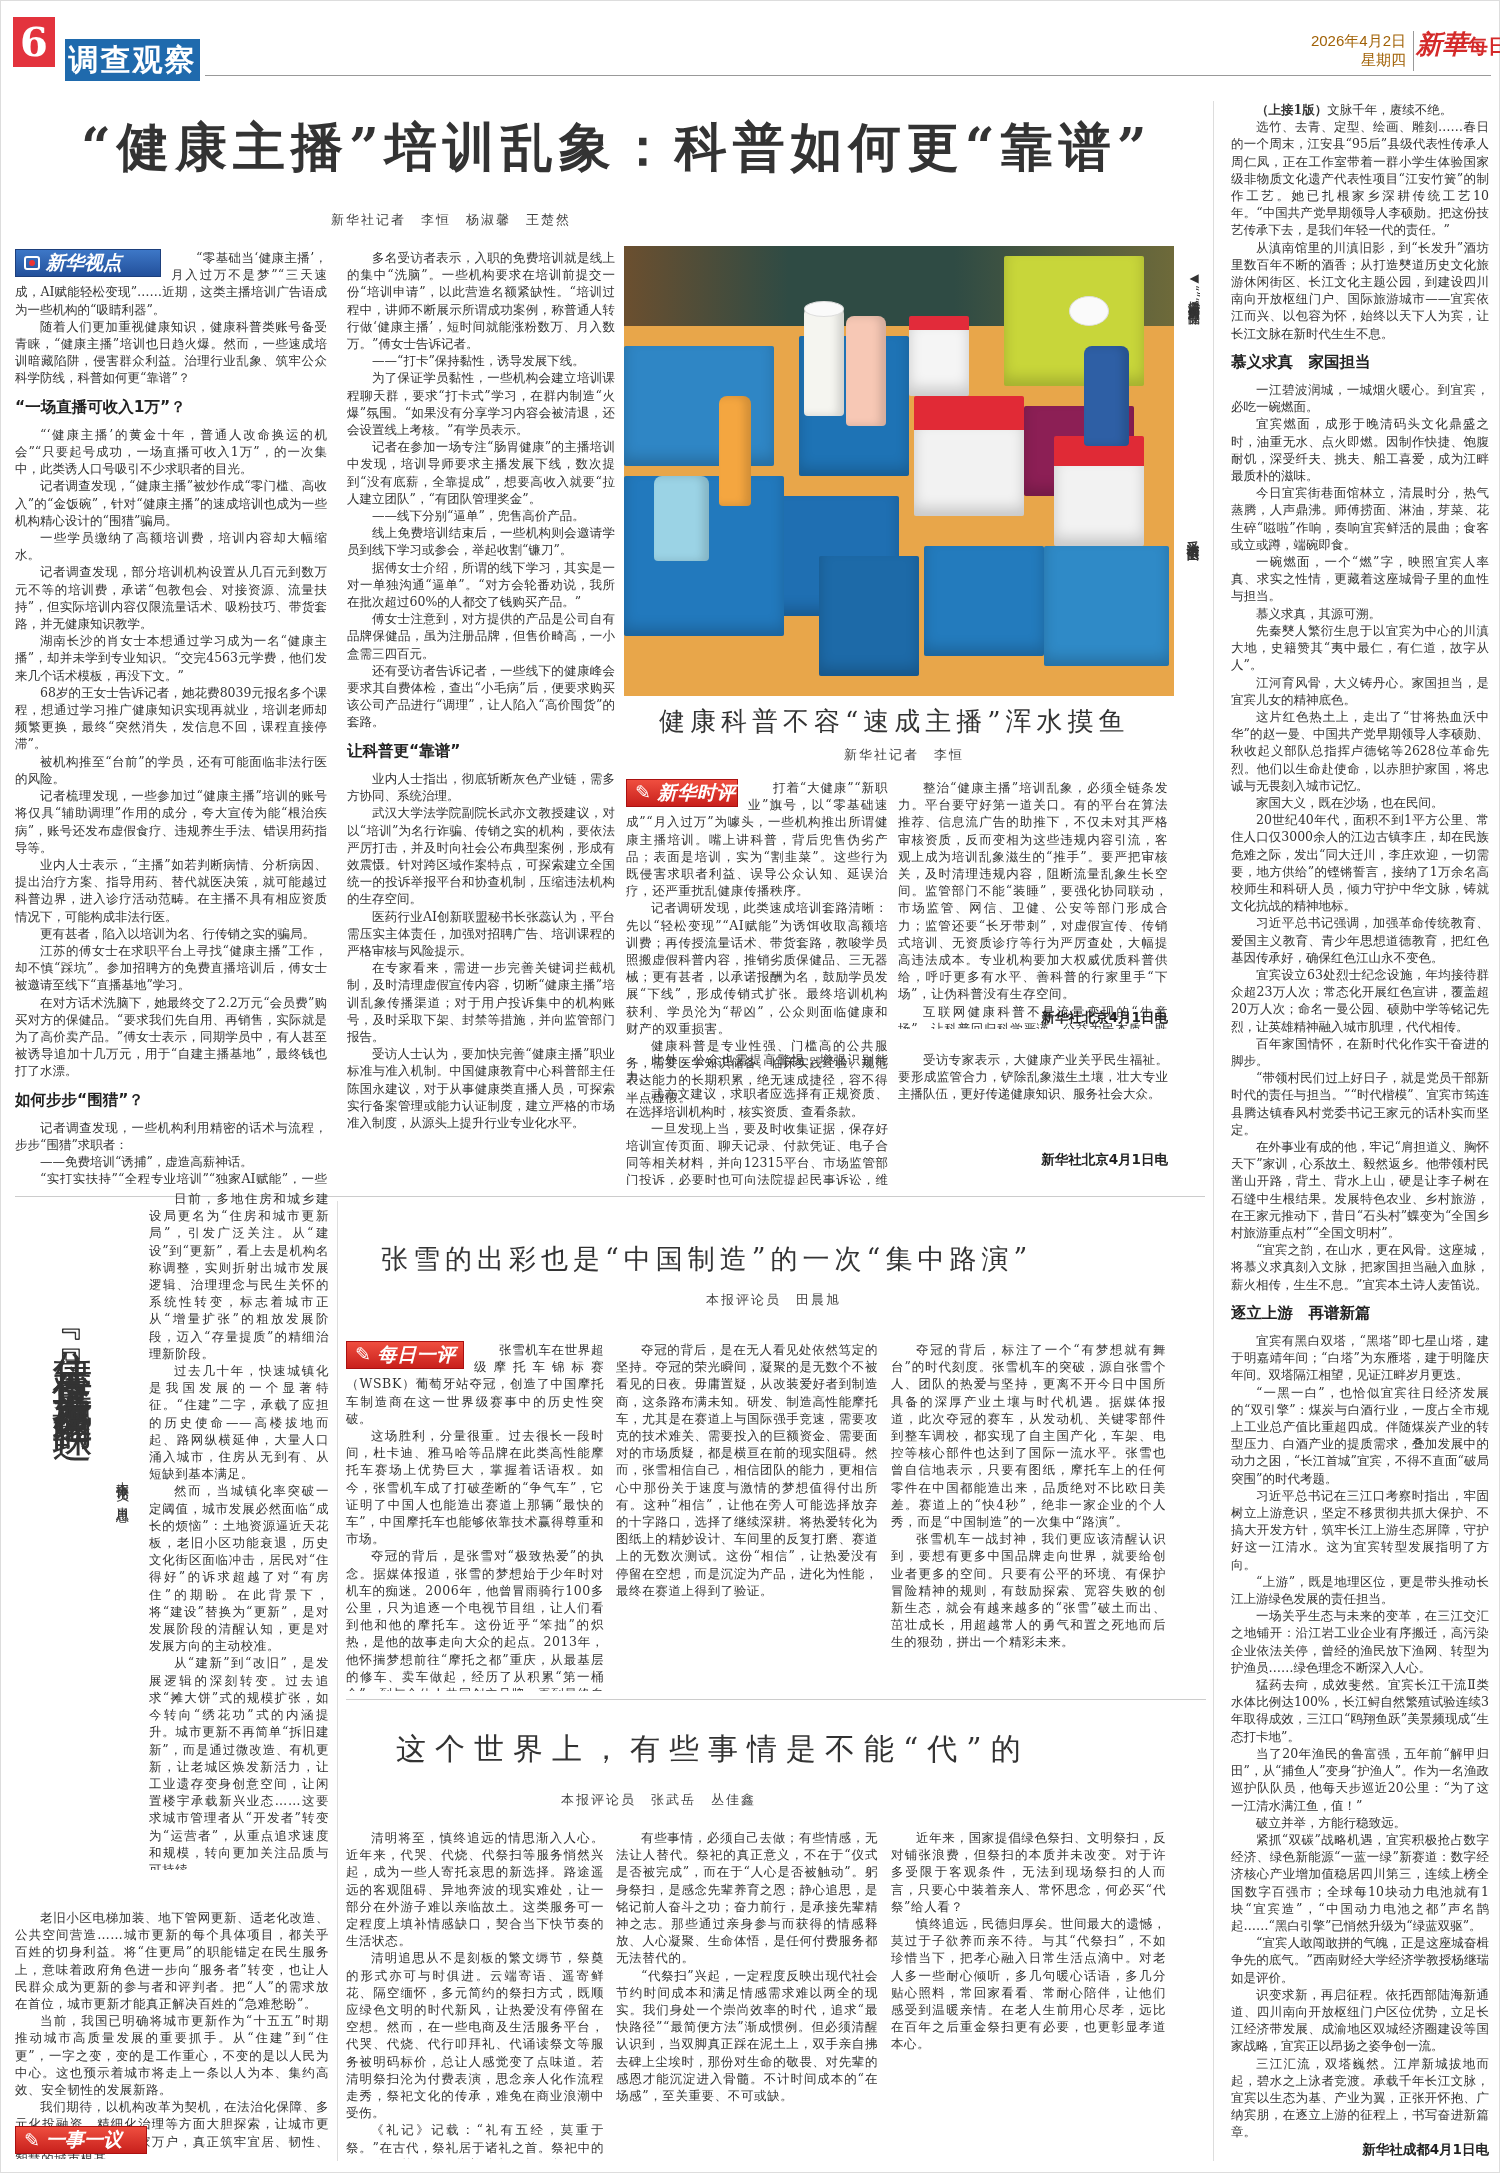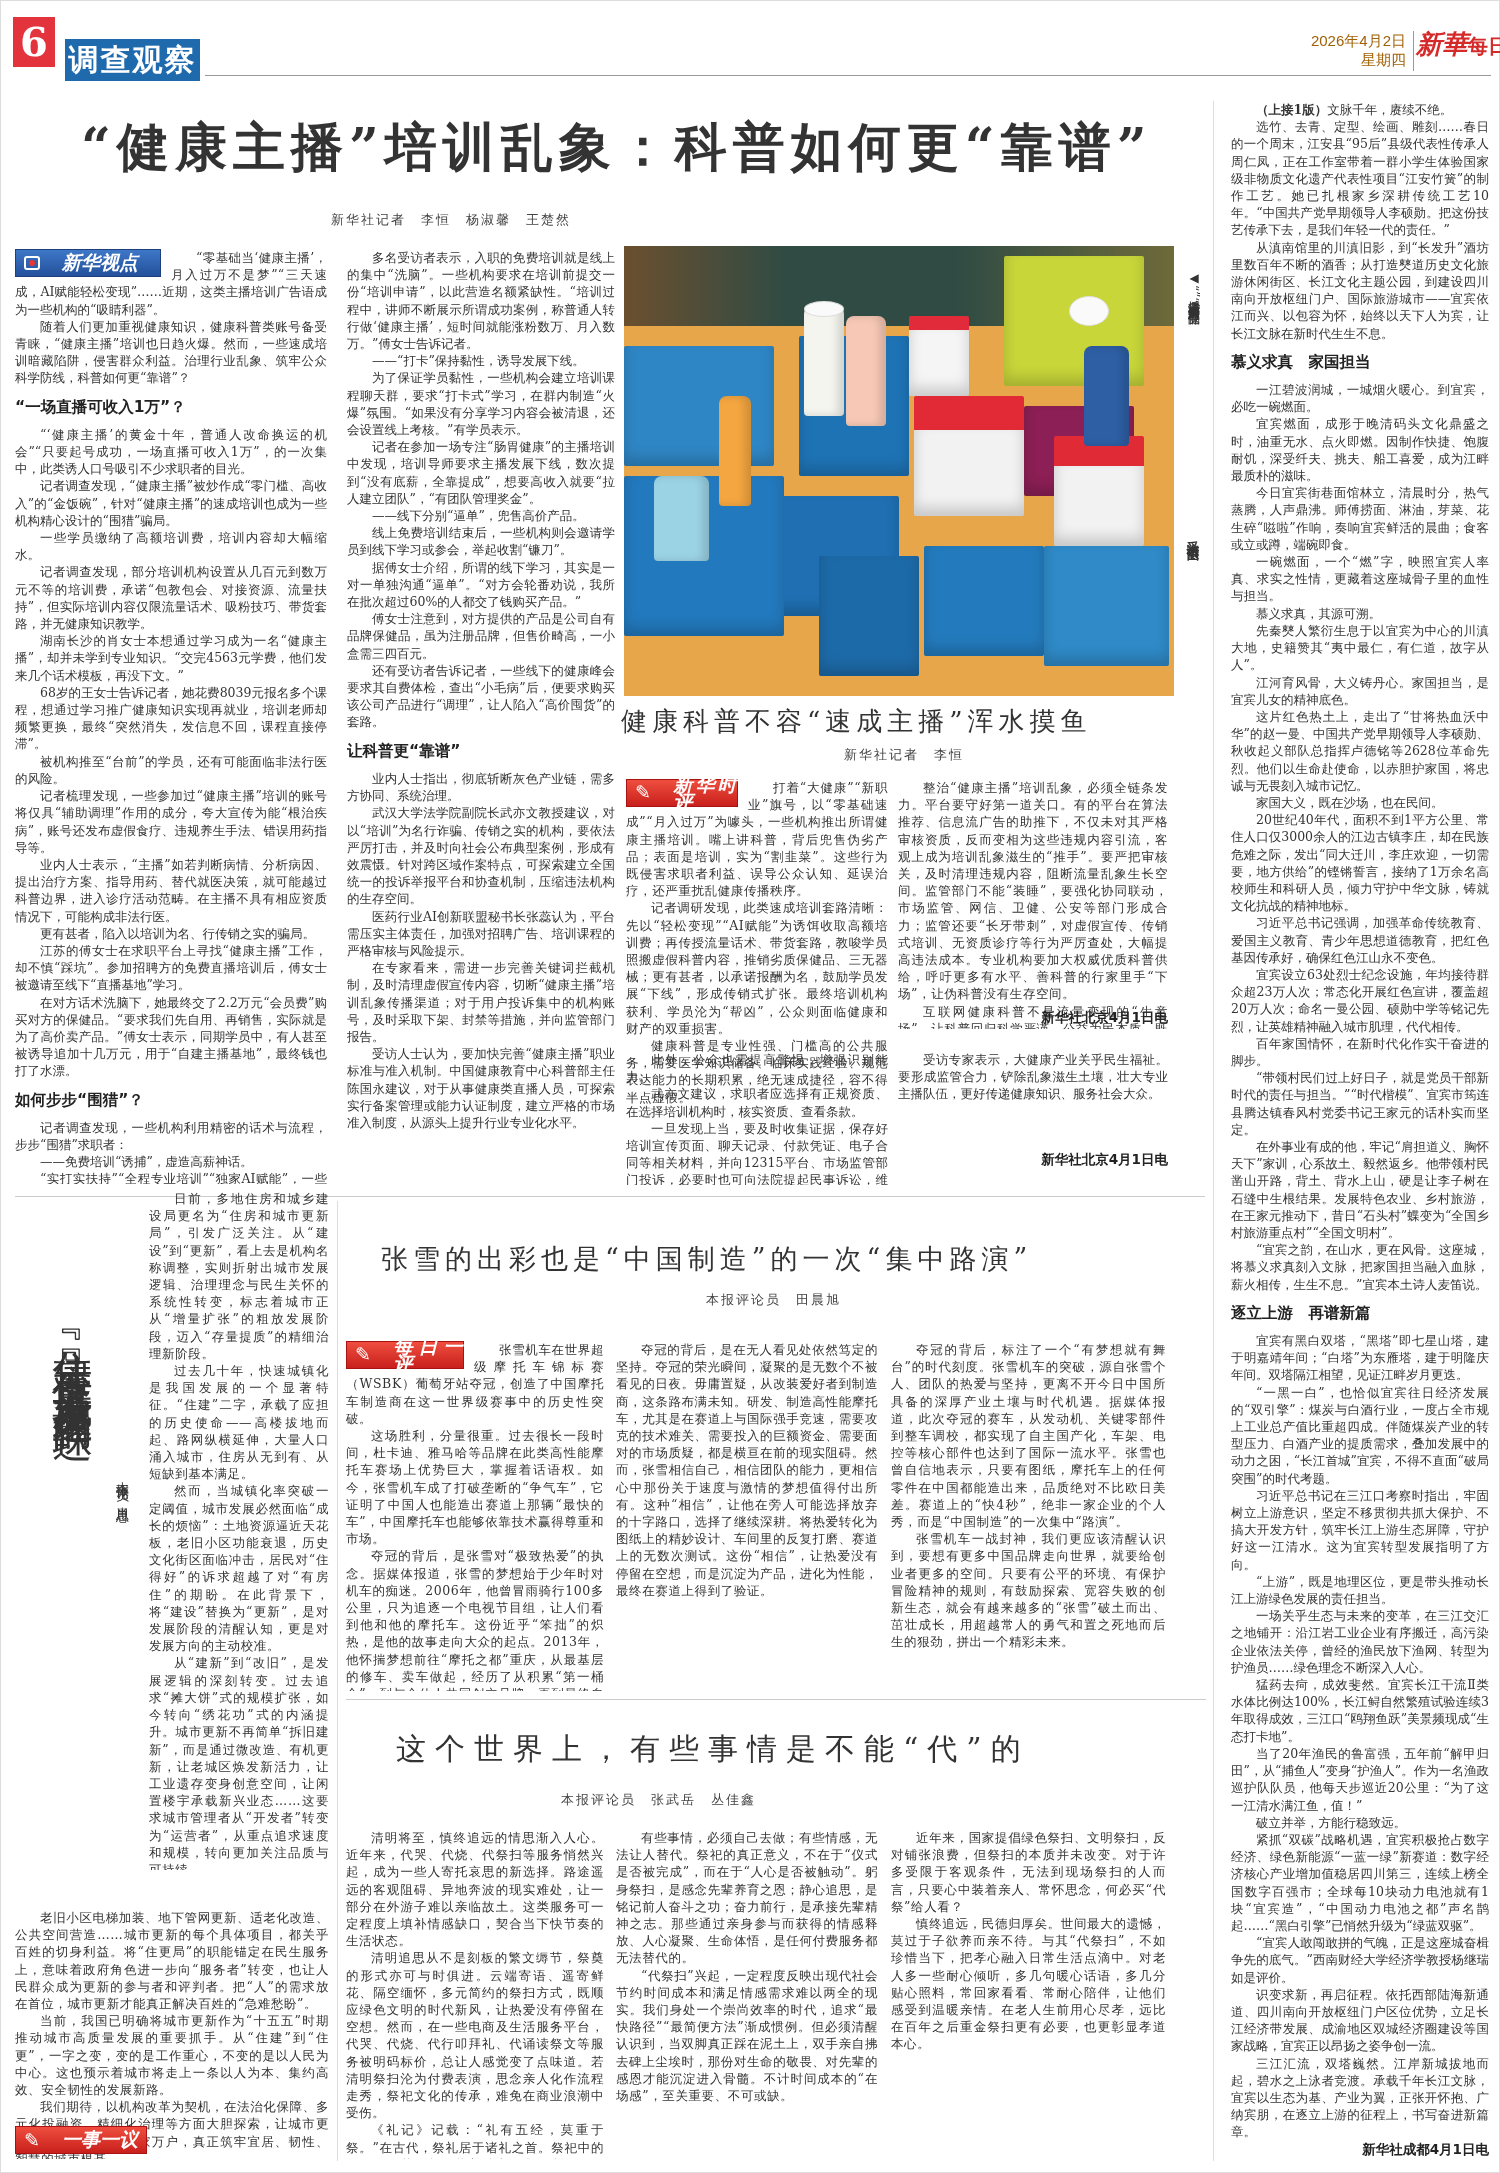--- a/index.html
+++ b/index.html
@@ -27,21 +27,21 @@
     font-family: "DejaVu Serif", serif; }
   .byline { font-size: 13px; color: #444; letter-spacing: 2px; }
 
   
   .col { font-size: 12.5px; line-height: 17.2px; color: #333; text-align: justify; }
   .col p { text-indent: 2em; }
   .col p.noind { text-indent: 0; }
   .subhead { font-family: "DejaVu Sans", sans-serif; font-weight: bold; font-size: 15.5px; text-align: left; color: #222; margin: 12px 0 10px; }
   .kai { font-family: "DejaVu Serif", serif; font-style: normal; letter-spacing: 0.6px; }
 
-  .badge { height: 28px; color: #fff; font-family: "DejaVu Sans", sans-serif; font-weight: bold; font-style: italic; font-size: 19px; display: flex; align-items: center; gap: 22px; padding-left: 8px; }
+  .badge { height: 28px; color: #fff; font-family: "DejaVu Sans", sans-serif; font-weight: bold; font-style: italic; font-size: 19px; display: flex; align-items: center; gap: 6px; padding-left: 8px; }
   .badge-blue { background: linear-gradient(#3d77c7, #23509b); border: 1px solid #1d3f7c; }
   .badge-red { background: linear-gradient(#ef4e3f, #c8201c); border: 1px solid #a11; }
   .float-badge { float: left; width: 146px; margin: 0 10px 4px 0; }
 
   
   .photo { left: 623px; top: 245px; width: 550px; height: 450px; overflow: hidden; background: #e8a64a; }
   .photo .wall { position: absolute; left: 0; top: 0; width: 100%; height: 80px; background: linear-gradient(90deg,#6b4f2f 0%,#2f4b44 30%,#2f4b44 60%,#6e6a3a 100%); }
   .box { position: absolute; border-radius: 2px; box-shadow: inset 0 -8px 14px rgba(0,0,0,0.18); }
   .bottle { position: absolute; border-radius: 8px 8px 4px 4px; background: #f5f5f0; box-shadow: inset -6px 0 8px rgba(0,0,0,0.15); }
   .cap { position: absolute; border-radius: 50%; background: #fafafa; border: 1px solid #ddd; }
@@ -139,21 +139,21 @@
     <div class="bottle" style="left:222px; top:70px; width:40px; height:110px; background:#f7c8b5;"></div>
     <div class="bottle" style="left:95px; top:150px; width:32px; height:110px; background:#f4a640;"></div>
     <div class="bottle" style="left:30px; top:230px; width:55px; height:85px; background:#9bd3e5;"></div>
     <div class="bottle" style="left:460px; top:100px; width:45px; height:100px; background:#2e5fa5;"></div>
     <div class="cap" style="left:445px; top:50px; width:40px; height:30px;"></div>
     <div class="cap" style="left:180px; top:55px; width:40px; height:16px;"></div>
   </div>
   <div class="abs photo-caption">◀“健康主播”培训学员所购买的“保健品”。</div>
   <div class="abs photo-credit">受访者供图</div>
 
-  <div class="abs sub-headline" style="left:620px; top:703px;">健康科普不容“速成主播”浑水摸鱼</div>
+  <div class="abs sub-headline" style="left:658px; top:703px;">健康科普不容“速成主播”浑水摸鱼</div>
   <div class="abs byline" style="left:843px; top:745px;">新华社记者　李恒</div>
 
   <div class="abs col kai" style="left:625px; top:778px; width:262px; height:400px; overflow:hidden;">
     <div class="badge badge-red float-badge" style="width:112px;">
       <span>✎</span>
       <span>新华时评</span>
     </div>
     <p>打着“大健康”“新职业”旗号，以“零基础速成”“月入过万”为噱头，一些机构推出所谓健康主播培训。嘴上讲科普，背后兜售伪劣产品；表面是培训，实为“割韭菜”。这些行为既侵害求职者利益、误导公众认知、延误治疗，还严重扰乱健康传播秩序。</p>
     <p>记者调研发现，此类速成培训套路清晰：先以“轻松变现”“AI赋能”为诱饵收取高额培训费；再传授流量话术、带货套路，教唆学员照搬虚假科普内容，推销劣质保健品、三无器械；更有甚者，以承诺报酬为名，鼓励学员发展“下线”，形成传销式扩张。最终培训机构获利、学员沦为“帮凶”，公众则面临健康和财产的双重损害。</p>
     <p>健康科普是专业性强、门槛高的公共服务，需要医学知识储备、临床实践经验、规范表达能力的长期积累，绝无速成捷径，容不得半点虚假。</p>

